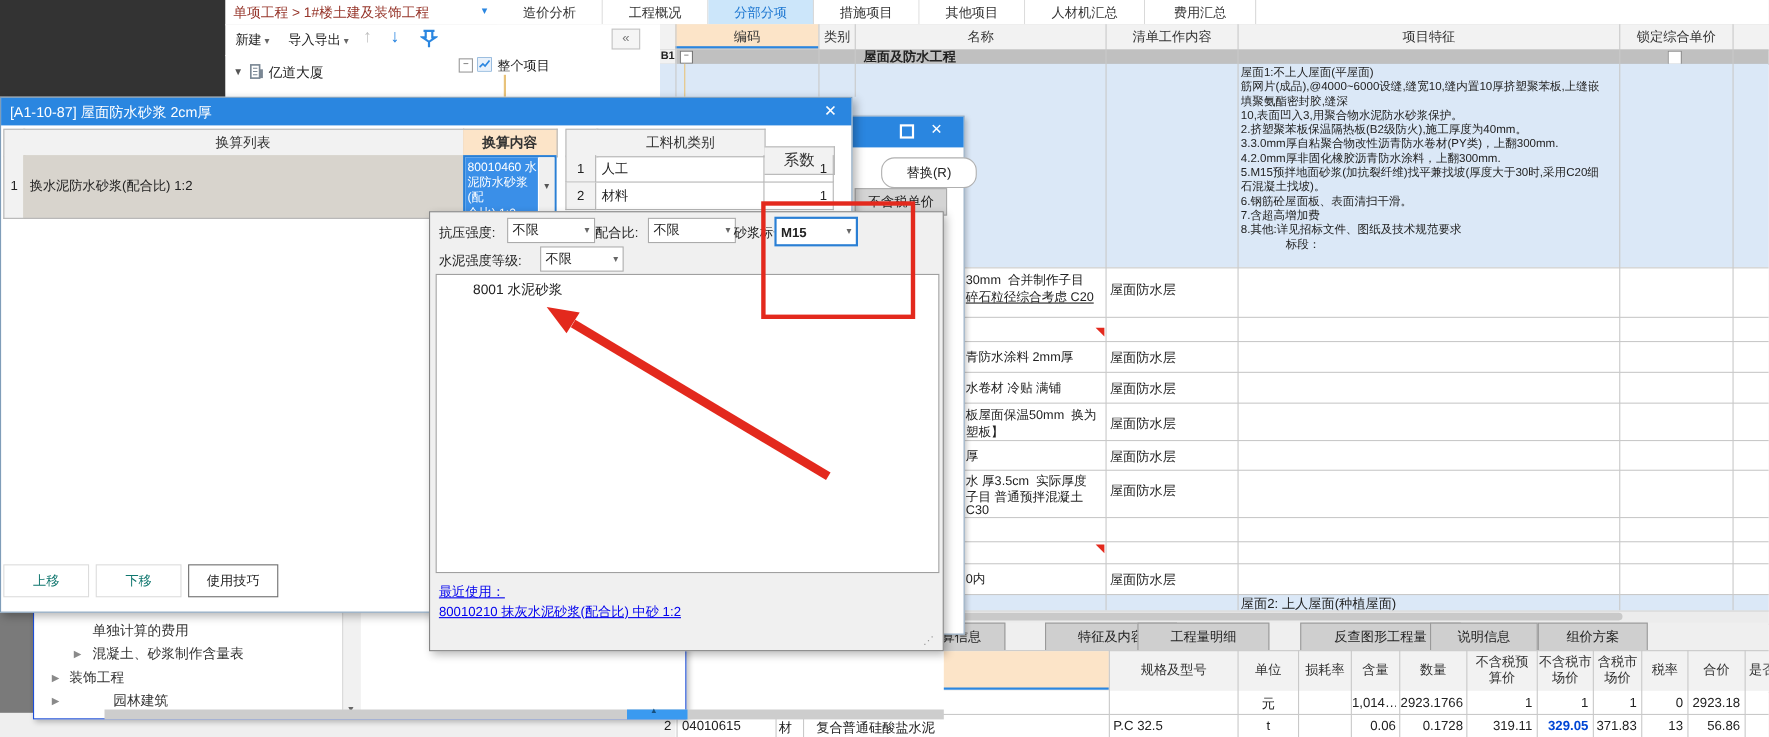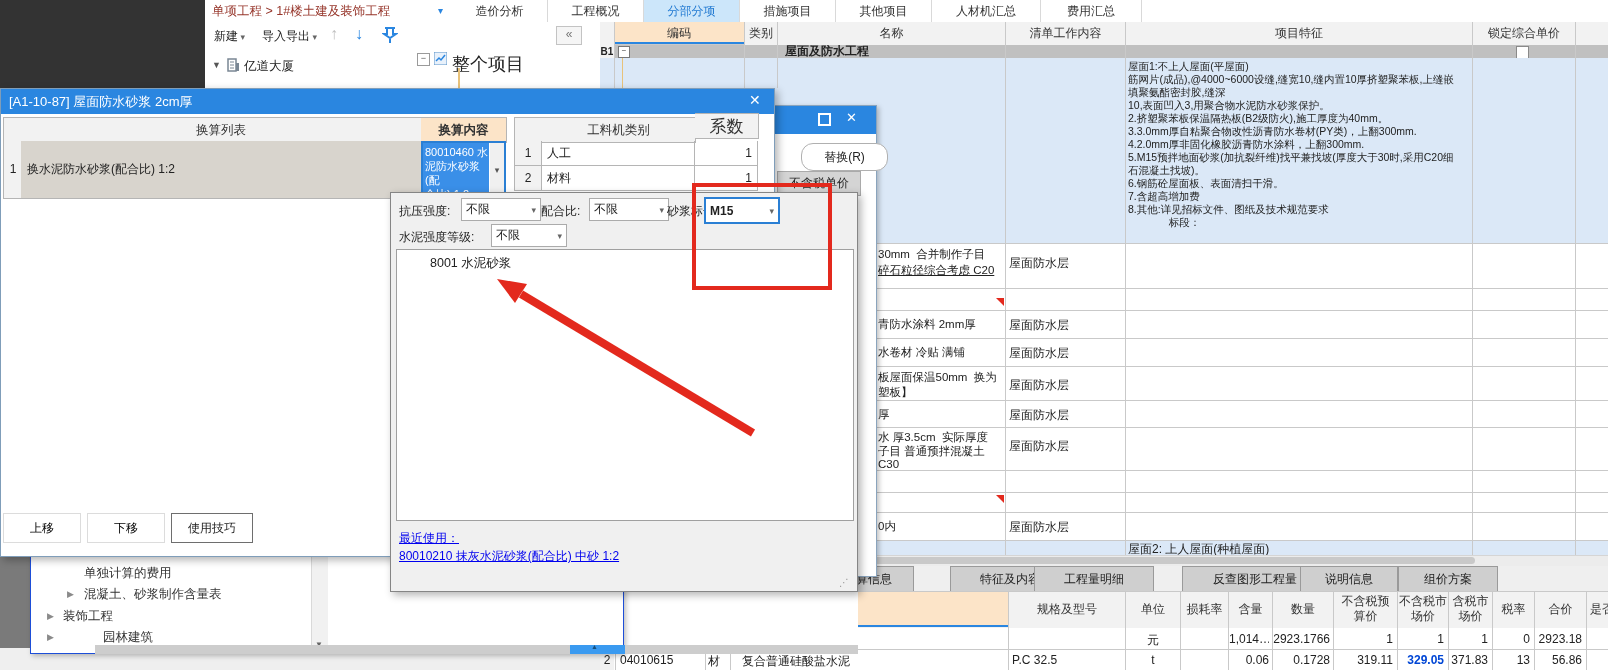--- a/index.html
+++ b/index.html
@@ -12,21 +12,21 @@
   .hdr{background:#f2f2f2;border-bottom:1px solid #c9c9c9;display:flex;align-items:center;justify-content:center;color:#333;}
   .peach{background:#fce4c8;}
   .tab{display:flex;align-items:center;justify-content:center;height:22px;background:#fff;border-right:1px solid #d9d9d9;color:#333;}
   .tab.active{background:#cce6fa;color:#1f78d1;}
   .btab{display:flex;align-items:center;justify-content:center;height:25px;background:#cfcfcf;border:1px solid #9a9a9a;color:#222;}
   .num{text-align:right;}
   .bluebold{color:#0046d5;font-weight:bold;}
   .combo{background:#fff;border:1px solid #ababab;display:flex;align-items:center;justify-content:space-between;padding:0 4px;}
   .combo .car{color:#666;font-size:9px;}
   .winbar{background:#2a86e0;color:#fff;display:flex;align-items:center;}
-  .disabled-btn{border:1px solid #dcdcdc;color:#000000;background:#fff;display:flex;align-items:center;justify-content:center;}
+  .disabled-btn{border:1px solid #dcdcdc;color:#0f766e;background:#fff;display:flex;align-items:center;justify-content:center;}
   .norm-btn{border:1px solid #6e6e6e;color:#222;background:#fff;display:flex;align-items:center;justify-content:center;}
   .feat{white-space:pre;font-size:10.5px;line-height:13px;color:#222;}
   .frag{white-space:pre;font-size:11.5px;color:#222;}
   .wc{font-size:12px;color:#222;}
   .redtri{width:0;height:0;border-top:8px solid #e3291d;border-left:8px solid transparent;}
   .treerow{font-size:12.5px;color:#333;white-space:nowrap;}
   .tri{color:#8a8a8a;font-size:9px;}
   .link{color:#0000ee;text-decoration:underline;white-space:nowrap;}
   .grip{color:#9a9a9a;font-size:10px;letter-spacing:1px;}
 </style>
@@ -66,21 +66,21 @@
     </svg>
   <div class="abs cell" style="left:244px;top:58px;width:120px;font-size:12.5px;">亿道大厦</div>
 
   <div class="abs" style="left:400px;top:23px;width:200px;height:65px;background:#fff;border-right:1px solid #cfcfcf;"></div>
   <div class="abs" style="left:556px;top:26px;width:24px;height:17px;border:1px solid #c3c3c3;background:#f5f5f5;text-align:center;line-height:15px;color:#777;">«</div>
   <div class="abs" style="left:417px;top:53px;width:11px;height:11px;border:1px solid #9a9a9a;background:#fff;line-height:9px;text-align:center;font-size:9px;color:#555;">−</div>
   <svg class="abs" style="left:434px;top:52px;" width="13" height="13" viewBox="0 0 13 13">
       <rect x="0" y="0" width="13" height="13" fill="#e8f1fb" stroke="#5b93c9"></rect>
       <path d="M2 9 l3-3 2 2 4-5" stroke="#2a86e0" stroke-width="1.5" fill="none"></path>
     </svg>
-  <div class="abs cell" style="left:452px;top:52px;width:100px;font-size:18px;">整个项目</div>
+  <div class="abs cell" style="left:452px;top:52px;width:100px;font-size:12px;">整个项目</div>
   <div class="abs" style="left:458px;top:68px;width:2px;height:20px;background:#e8c27a;"></div>
 
   <div class="abs" style="left:600px;top:22px;width:1008px;height:23px;background:#f2f2f2;border-bottom:1px solid #c9c9c9;"></div>
   <div class="abs hdr peach" style="left:614px;top:22px;width:130px;height:22px;">编码</div>
   <div class="abs" style="left:614px;top:42px;width:130px;height:2px;background:#2a86e0;"></div>
   <div class="abs hdr" style="left:745px;top:22px;width:32px;height:22px;background:transparent;border:none;">类别</div>
   <div class="abs hdr" style="left:778px;top:22px;width:227px;height:22px;background:transparent;border:none;">名称</div>
   <div class="abs hdr" style="left:1006px;top:22px;width:119px;height:22px;background:transparent;border:none;">清单工作内容</div>
   <div class="abs hdr" style="left:1126px;top:22px;width:346px;height:22px;background:transparent;border:none;">项目特征</div>
   <div class="abs hdr" style="left:1473px;top:22px;width:102px;height:22px;background:transparent;border:none;">锁定综合单价</div>
@@ -269,21 +269,21 @@
       <div style="position:absolute;left:0;top:0;width:66px;height:53px;background:#3a8fe8;color:#fff;font-size:11px;line-height:14px;padding:2px 0 0 2px;box-sizing:border-box;">
         <div>80010460  水</div>
         <div>泥防水砂浆(配</div>
         <div>合比) 1:2</div>
       </div>
       <div style="position:absolute;right:0;top:0;width:14px;height:53px;background:#f0f0f0;display:flex;align-items:center;justify-content:center;color:#555;font-size:9px;">▾</div>
     </div>
 
     <div class="abs hdr" style="left:513px;top:28px;width:28px;height:24px;border:1px solid #b5b5b5;"></div>
     <div class="abs hdr" style="left:541px;top:28px;width:153px;height:24px;border:1px solid #b5b5b5;border-left:none;font-size:12.5px;">工料机类别</div>
-    <div class="abs hdr" style="left:694px;top:24px;width:63px;height:24px;border:1px solid #b5b5b5;border-left:none;font-size:17px;">系数</div>
+    <div class="abs hdr" style="left:694px;top:44px;width:63px;height:24px;border:1px solid #b5b5b5;border-left:none;font-size:14px;">系数</div>
     <div class="abs" style="left:513px;top:52px;width:28px;height:25px;background:#f2f2f2;border:1px solid #b5b5b5;border-top:none;text-align:center;line-height:25px;box-sizing:border-box;">1</div>
     <div class="abs cell" style="left:541px;top:52px;width:153px;height:25px;border-right:1px solid #b5b5b5;border-bottom:1px solid #b5b5b5;line-height:25px;padding-left:5px;box-sizing:border-box;">人工</div>
     <div class="abs cell num" style="left:694px;top:52px;width:63px;height:25px;border-right:1px solid #b5b5b5;border-bottom:1px solid #b5b5b5;line-height:25px;padding-right:5px;box-sizing:border-box;">1</div>
     <div class="abs" style="left:513px;top:77px;width:28px;height:25px;background:#f2f2f2;border:1px solid #b5b5b5;border-top:none;text-align:center;line-height:25px;box-sizing:border-box;">2</div>
     <div class="abs cell" style="left:541px;top:77px;width:153px;height:25px;border-right:1px solid #b5b5b5;border-bottom:1px solid #b5b5b5;line-height:25px;padding-left:5px;box-sizing:border-box;">材料</div>
     <div class="abs cell num" style="left:694px;top:77px;width:63px;height:25px;border-right:1px solid #b5b5b5;border-bottom:1px solid #b5b5b5;line-height:25px;padding-right:5px;box-sizing:border-box;">1</div>
 
     <div class="abs disabled-btn" style="left:2px;top:424px;width:76px;height:28px;">上移</div>
     <div class="abs disabled-btn" style="left:86px;top:424px;width:76px;height:28px;">下移</div>
     <div class="abs norm-btn" style="left:170px;top:424px;width:80px;height:28px;">使用技巧</div>

